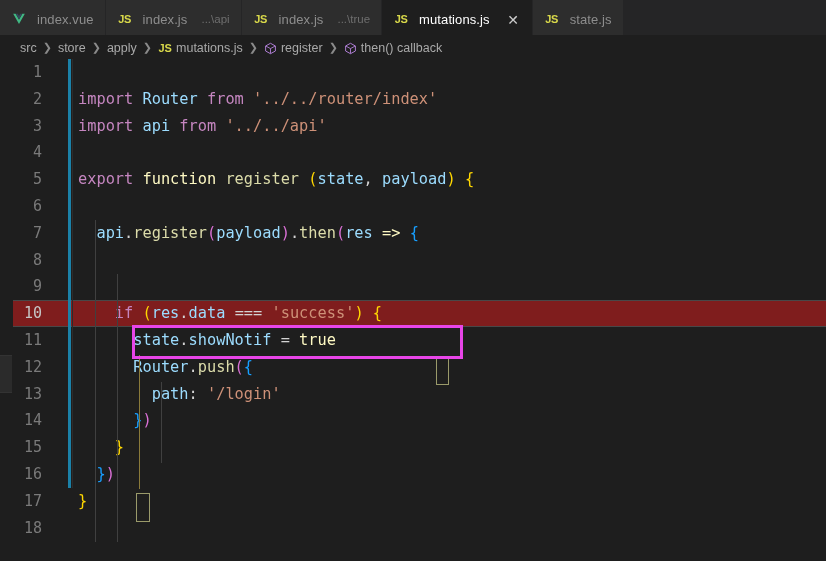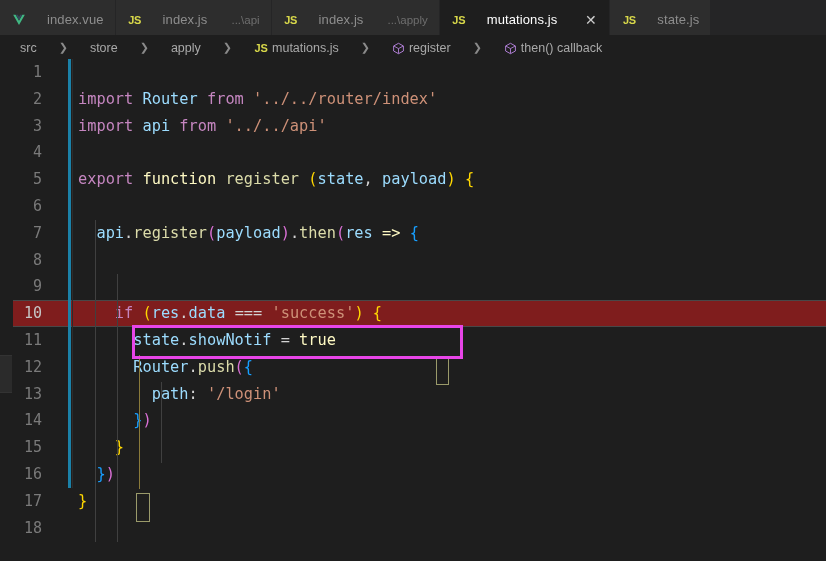--- a/index.html
+++ b/index.html
@@ -50,23 +50,23 @@
     position: relative;
     height: 35px;
     background: #252526;
     display: flex;
     align-items: stretch;
     flex: 0 0 auto;
     border-bottom: 1px solid #1e1e1e;
   }
   .tab {
     display: flex;
-    align-items: center;
-    gap: 21px;
-    padding: 4px 11px 0 12px;
+    align-items: flex-start;
+    gap: 11px;
+    padding: 12px 11px 0 12px;
     background: #2d2d2d;
     color: #8d8d8d;
     font-size: 13px;
     height: 35px;
     box-sizing: border-box;
     border-right: 1px solid #252526;
     white-space: nowrap;
     position: relative;
     cursor: pointer;
   }
@@ -118,21 +118,21 @@
   
   .breadcrumb {
     height: 23px;
     background: #1e1e1e;
     display: flex;
     align-items: center;
     padding-left: 19px;
     font-size: 12.5px;
     color: #a9a9a9;
     flex: 0 0 auto;
-    gap: 16px;
+    gap: 0px;
     white-space: nowrap;
   }
   .crumb {
     display: inline-flex;
     align-items: center;
     gap: 4px;
     cursor: pointer;
     padding: 0 1px;
   }
   .crumb-sep {
@@ -268,21 +268,21 @@
 
     <div class="tab">
       <span class="icon-js">JS</span>
       <span class="tab-name">index.js</span>
       <span class="tab-desc">...\api</span>
     </div>
 
     <div class="tab">
       <span class="icon-js">JS</span>
       <span class="tab-name">index.js</span>
-      <span class="tab-desc">...\apply</span>
+      <span class="tab-desc">...\true</span>
     </div>
 
     <div class="tab active">
       <span class="icon-js">JS</span>
       <span class="tab-name">mutations.js</span>
       <span class="tab-close">✕</span>
     </div>
 
     <div class="tab">
       <span class="icon-js">JS</span>

